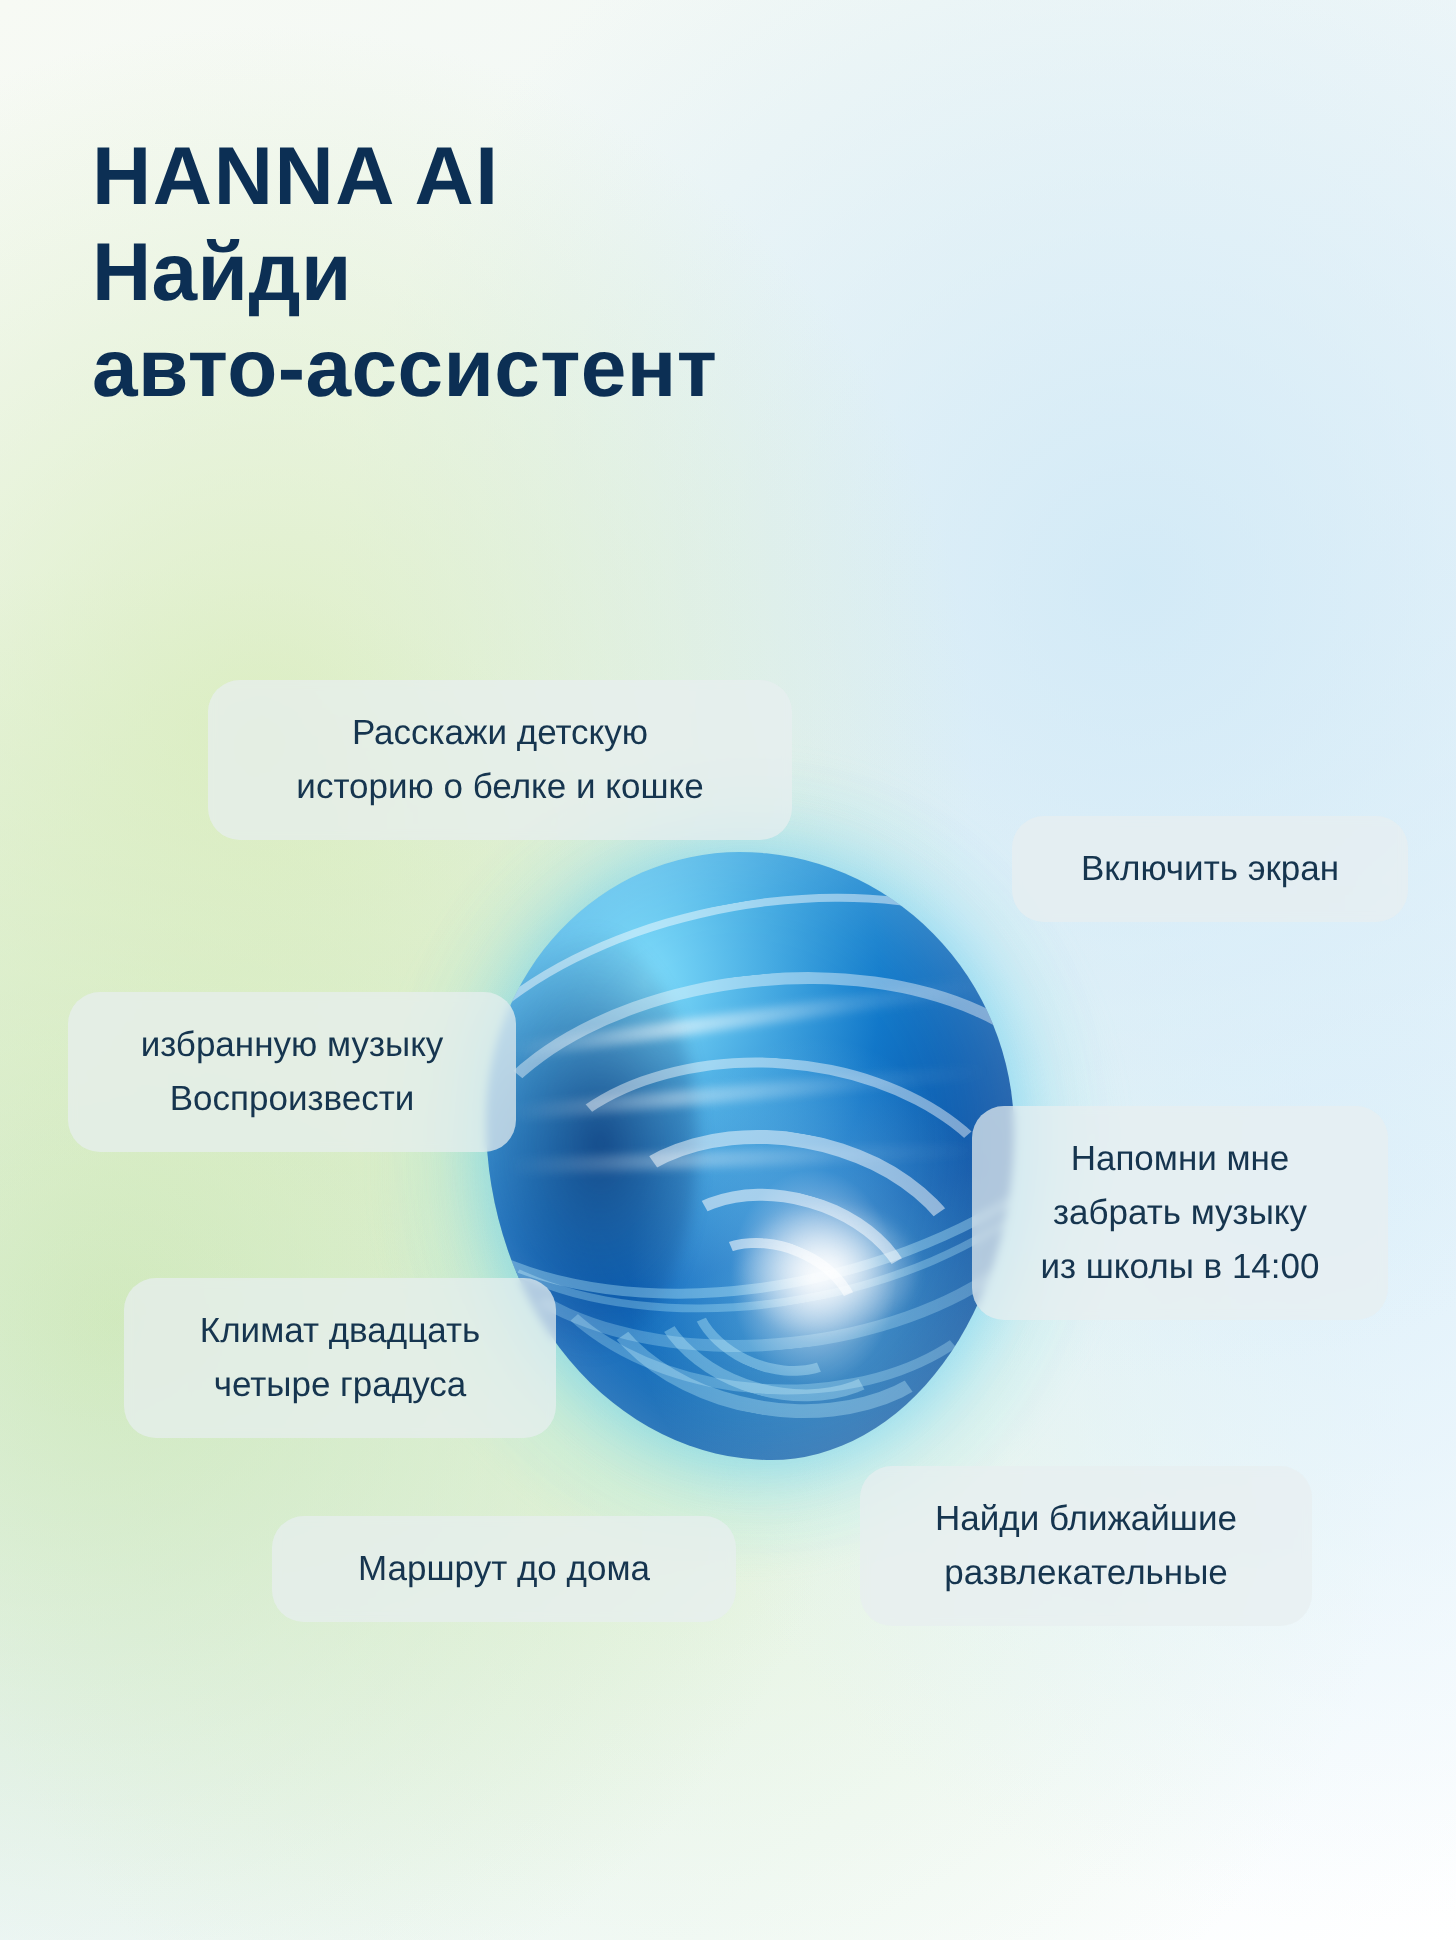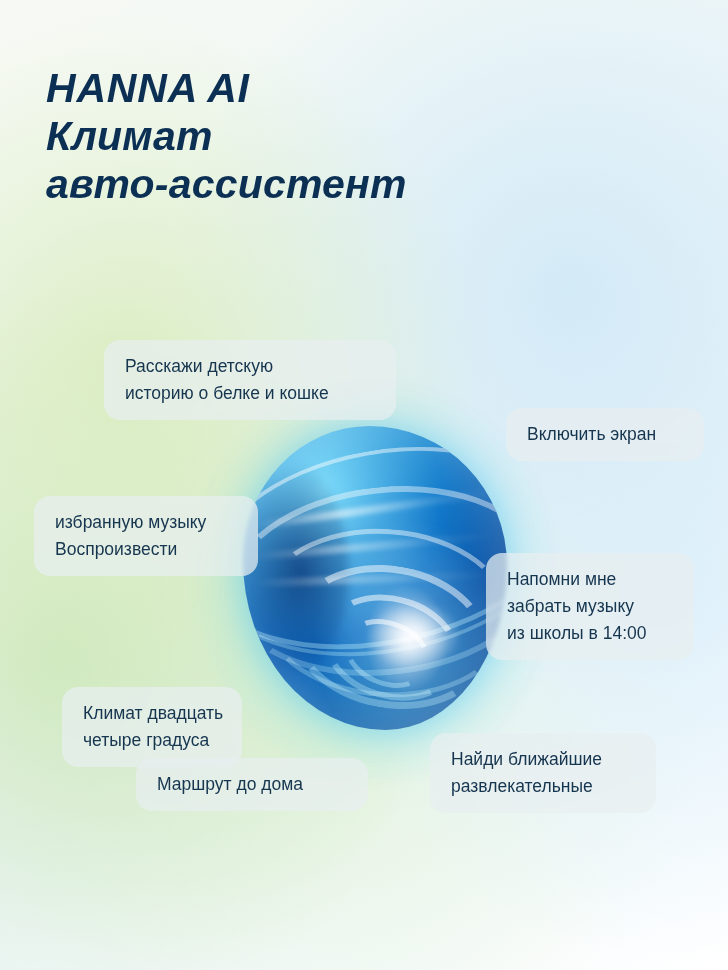--- a/index.html
+++ b/index.html
@@ -35,21 +35,20 @@
     top: 64px;
     width: 620px;
   }
   .title-line {
     font-size: 41px;
     line-height: 48px;
     font-weight: bold;
     color: #0c2f54;
     letter-spacing: 0.2px;
     white-space: nowrap;
-    font-style: italic;
   }
   .title-line.brand {
     letter-spacing: 0.8px;
   }
 
   
   .orb-wrap {
     position: absolute;
     left: 243px;
     top: 426px;
@@ -131,38 +130,38 @@
     position: absolute;
     background: rgba(232, 239, 240, 0.72);
     border-radius: 16px;
     color: #16354f;
     font-size: 17.5px;
     line-height: 27px;
     padding: 13px 21px;
     box-sizing: border-box;
     backdrop-filter: blur(2px);
   }
-  .chip span { display: block; white-space: nowrap; }
+  .chip span { display: block; white-space: nowrap; text-align: center; }
 
   #chip-story     { left: 104px; top: 340px; width: 292px; }
   #chip-screen    { left: 462px; top: 408px; width: 198px; margin-left: 44px; }
   #chip-music     { left:  34px; top: 496px; width: 224px; }
   #chip-remind    { left: 486px; top: 553px; width: 208px; }
-  #chip-climate   { left:  62px; top: 639px; width: 180px; margin-top: 48px; }
+  #chip-climate   { left:  62px; top: 639px; width: 216px; }
   #chip-places    { left: 430px; top: 733px; width: 226px; }
   #chip-route     { left: 136px; top: 758px; width: 232px; }
 </style>
 </head>
 <body>
 
 <div class="poster">
 
   <div class="title-block">
     <div class="title-line brand">HANNA AI</div>
-    <div class="title-line">Климат</div>
+    <div class="title-line">Найди</div>
     <div class="title-line">авто-ассистент</div>
   </div>
 
   <div class="orb-wrap">
     <div class="orb-glow"></div>
     <div class="orb">
       <div class="dark"></div>
       <div class="swirl s1"></div>
       <div class="swirl s2"></div>
       <div class="swirl s3"></div>

